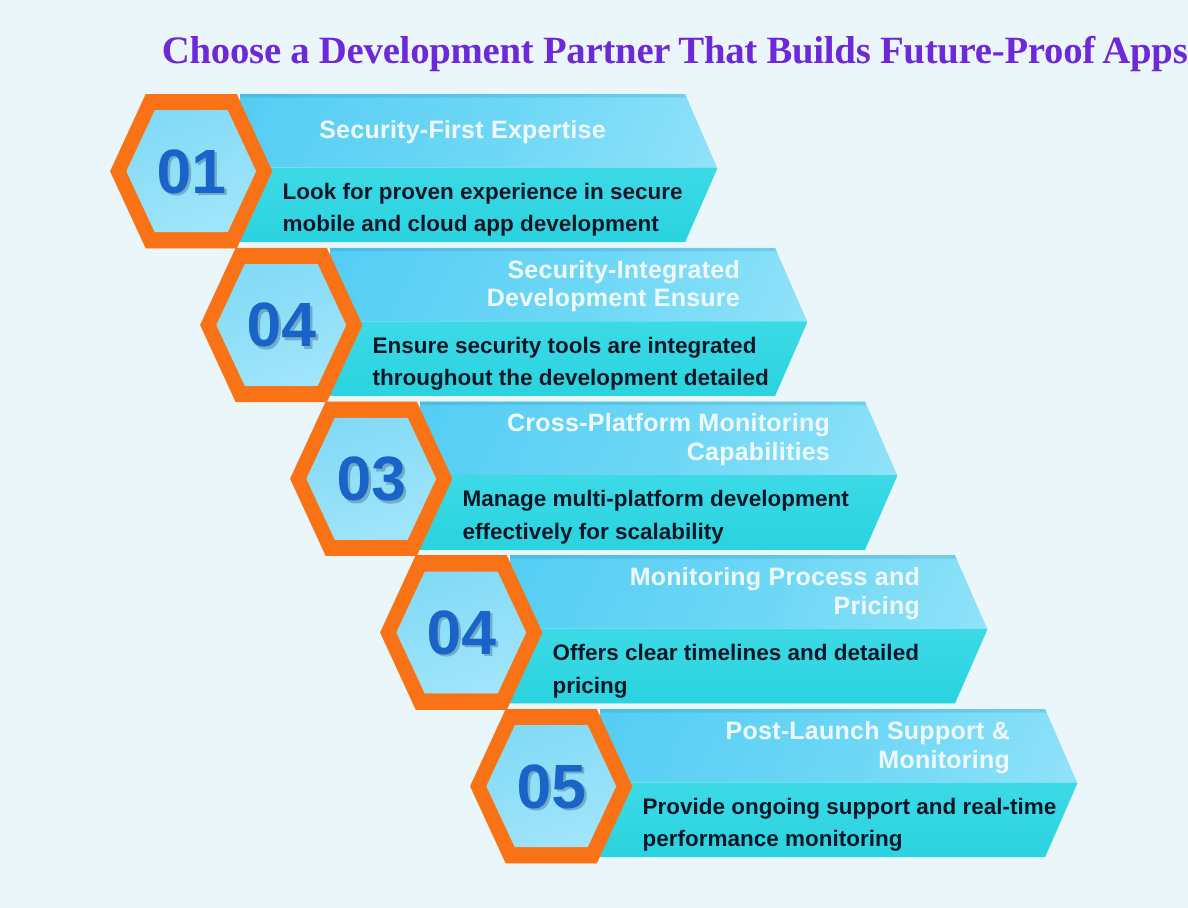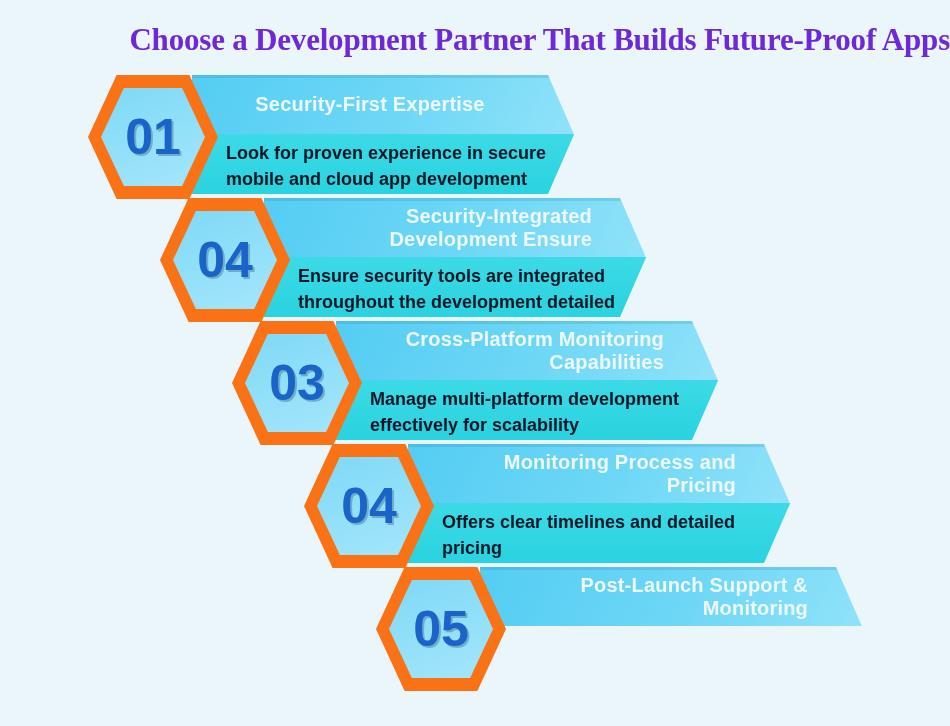--- a/index.html
+++ b/index.html
@@ -126,20 +126,23 @@
         <span class="num">04</span>
       </div>
     </div>
   </div>
 
   <div class="step" style="--i:4">
     <div class="banner">
       <div class="band-top">
         <div class="band-title">Post-Launch Support &amp; Monitoring</div>
       </div>
+      <div class="band-bottom">
+        <div class="band-desc">Provide ongoing support and real-time performance monitoring</div>
+      </div>
     </div>
     <div class="hex">
       <div class="hex-inner">
         <span class="num">05</span>
       </div>
     </div>
   </div>
 </div>
 
 </body></html>

